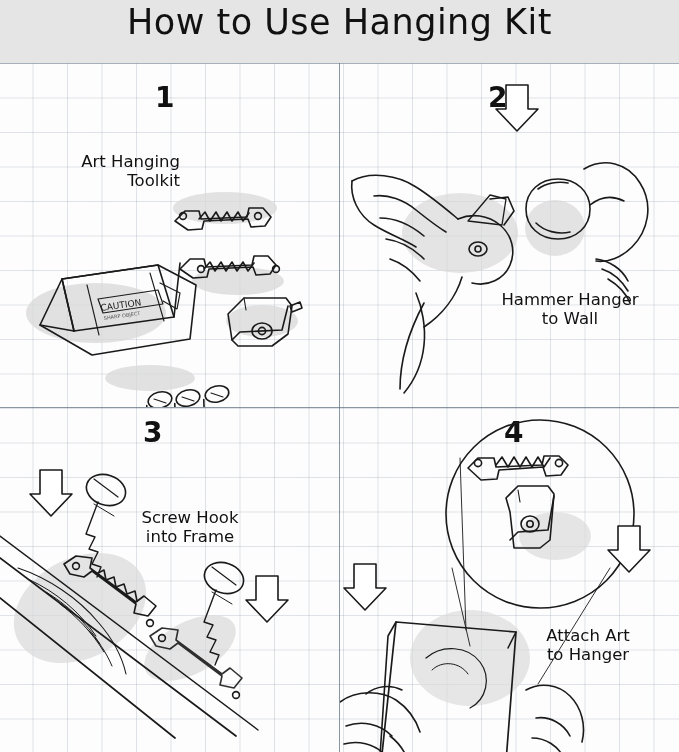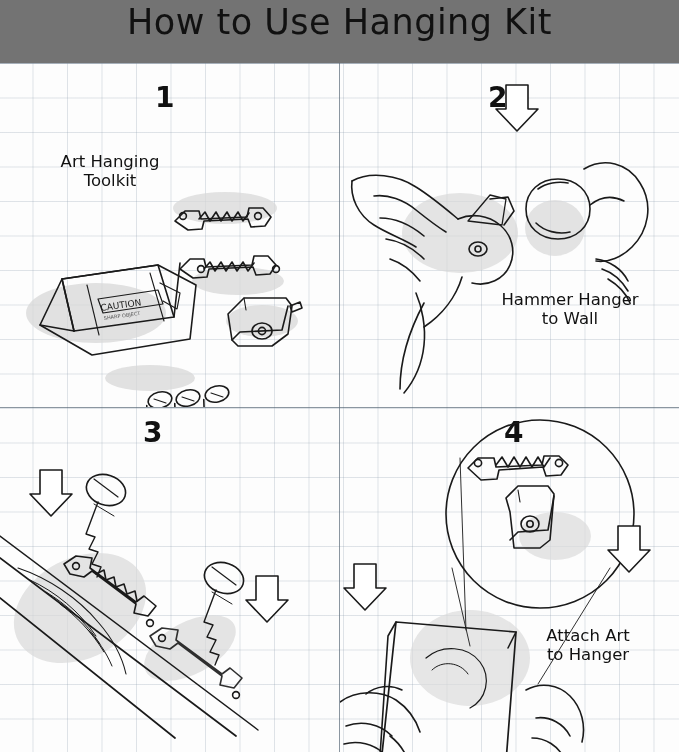--- a/index.html
+++ b/index.html
@@ -11,21 +11,21 @@
     width: 679px;
     height: 752px;
     font-family: "Liberation Sans", sans-serif;
     color: #1a1a1a;
     overflow: hidden;
   }
   .page {
     position: relative;
     width: 679px;
     height: 752px;
-    background: #737373;
+    background: #e5e5e5;
   }
   .title {
     position: absolute;
     top: 2px;
     left: 0;
     width: 679px;
     text-align: center;
     font-size: 35px;
     font-weight: 400;
     letter-spacing: 0.5px;
@@ -93,21 +93,21 @@
 <div class="page">
 
   <div class="title">How to Use Hanging  Kit</div>
 
   <div class="grid-area"></div>
   <div class="divider-v"></div>
   <div class="divider-h"></div>
 
   <div class="panel" style="top:63px;left:0;width:339px;height:344px;">
     <div class="step-num" style="top:18px;left:155px;">1</div>
-    <div class="caption" style="top:89px;left:40px;width:140px;">Art Hanging
+    <div class="caption" style="top:89px;left:40px;width:140px;text-align:right;">Art Hanging
 Toolkit</div>
 
     <svg class="art" width="339" height="344" viewBox="0 0 339 344">
       <g fill="none" stroke="#1a1a1a" stroke-width="1.6" stroke-linejoin="round" stroke-linecap="round">
 
         <g stroke="none" fill="#d8d8d8" opacity="0.75">
           <ellipse cx="96" cy="250" rx="70" ry="30"></ellipse>
           <ellipse cx="225" cy="145" rx="52" ry="16"></ellipse>
           <ellipse cx="238" cy="218" rx="46" ry="14"></ellipse>
           <ellipse cx="262" cy="258" rx="36" ry="16"></ellipse>
@@ -200,20 +200,22 @@
         <path d="M262 206 c12 4 20 12 26 22"></path>
         <path d="M268 216 c10 6 18 14 22 24"></path>
 
         <path d="M166 22 l22 0 l0 24 l10 0 l-21 22 l-21 -22 l10 0 z" fill="#ffffff"></path>
       </g>
     </svg>
   </div>
 
   <div class="panel" style="top:408px;left:0;width:339px;height:344px;">
     <div class="step-num" style="top:8px;left:143px;">3</div>
+    <div class="caption" style="top:100px;left:125px;width:130px;">Screw Hook
+into Frame</div>
 
     <svg class="art" width="339" height="344" viewBox="0 0 339 344">
       <g fill="none" stroke="#1a1a1a" stroke-width="1.6" stroke-linejoin="round" stroke-linecap="round">
 
         <g stroke="none" fill="#dadada" opacity="0.7">
           <ellipse cx="80" cy="200" rx="70" ry="50" transform="rotate(-28 80 200)"></ellipse>
           <ellipse cx="190" cy="240" rx="50" ry="26" transform="rotate(-28 190 240)"></ellipse>
         </g>
 
         <path d="M0 190 L175 330" stroke-width="1.7"></path>

